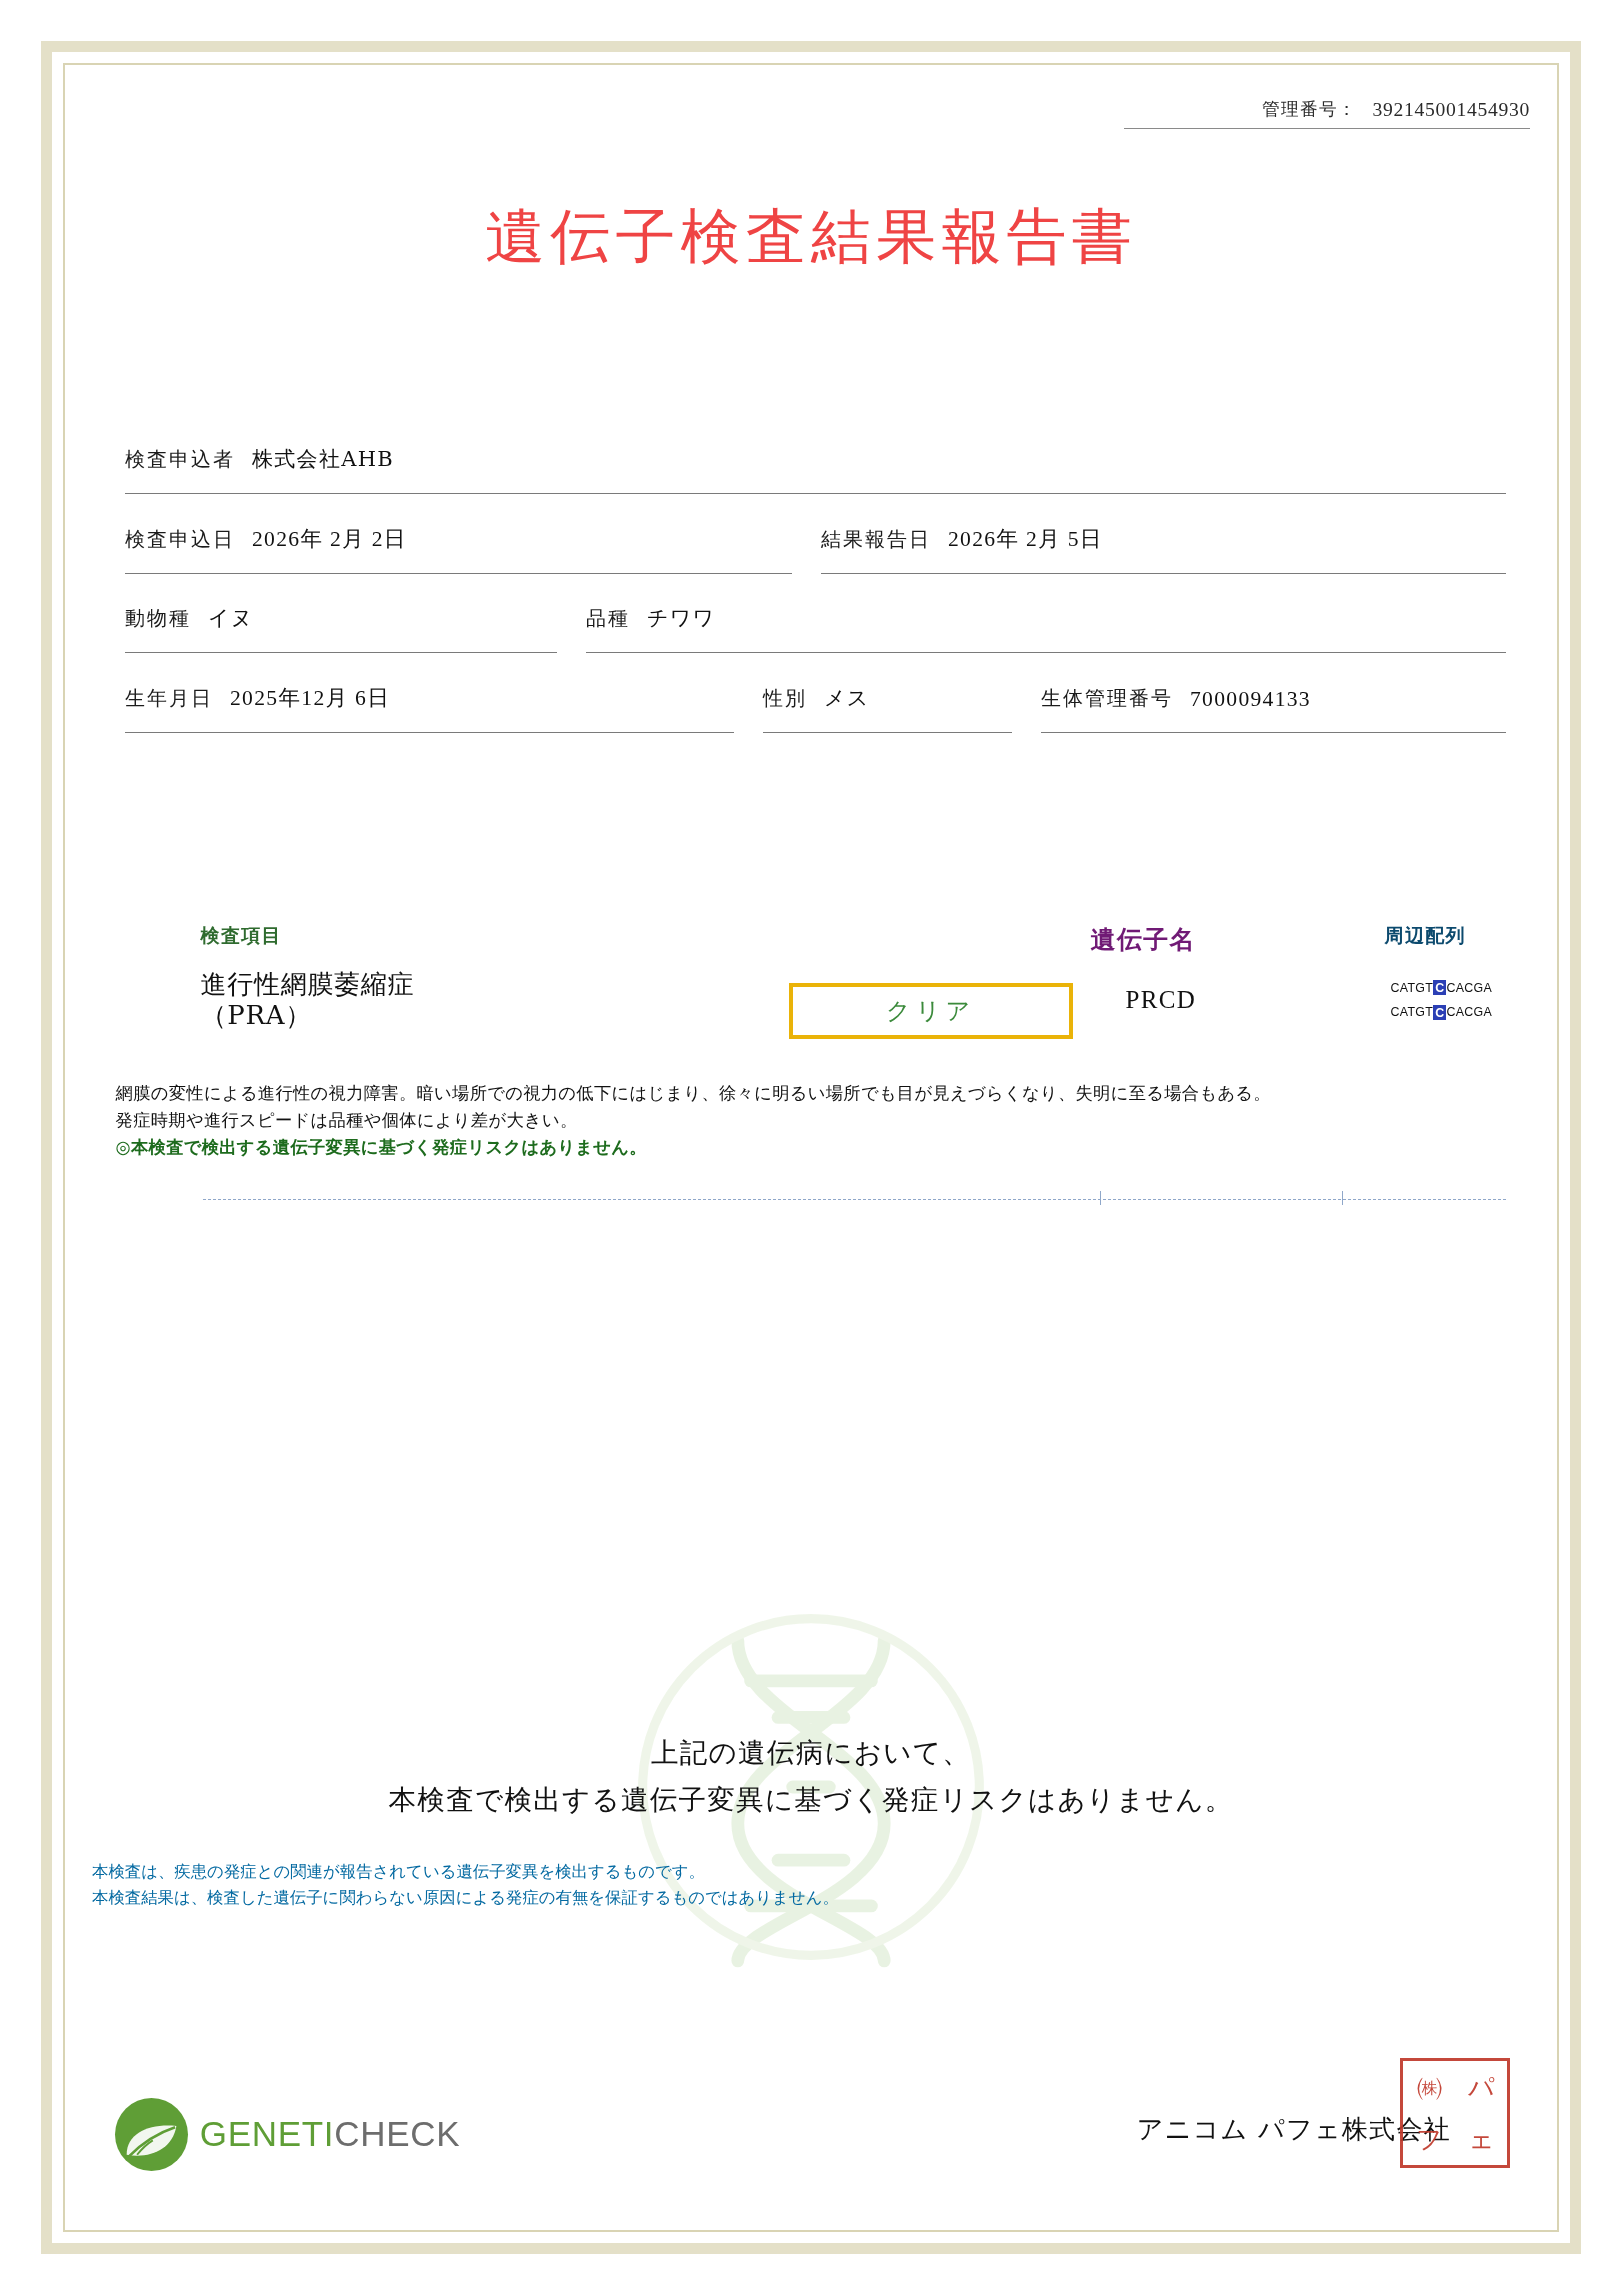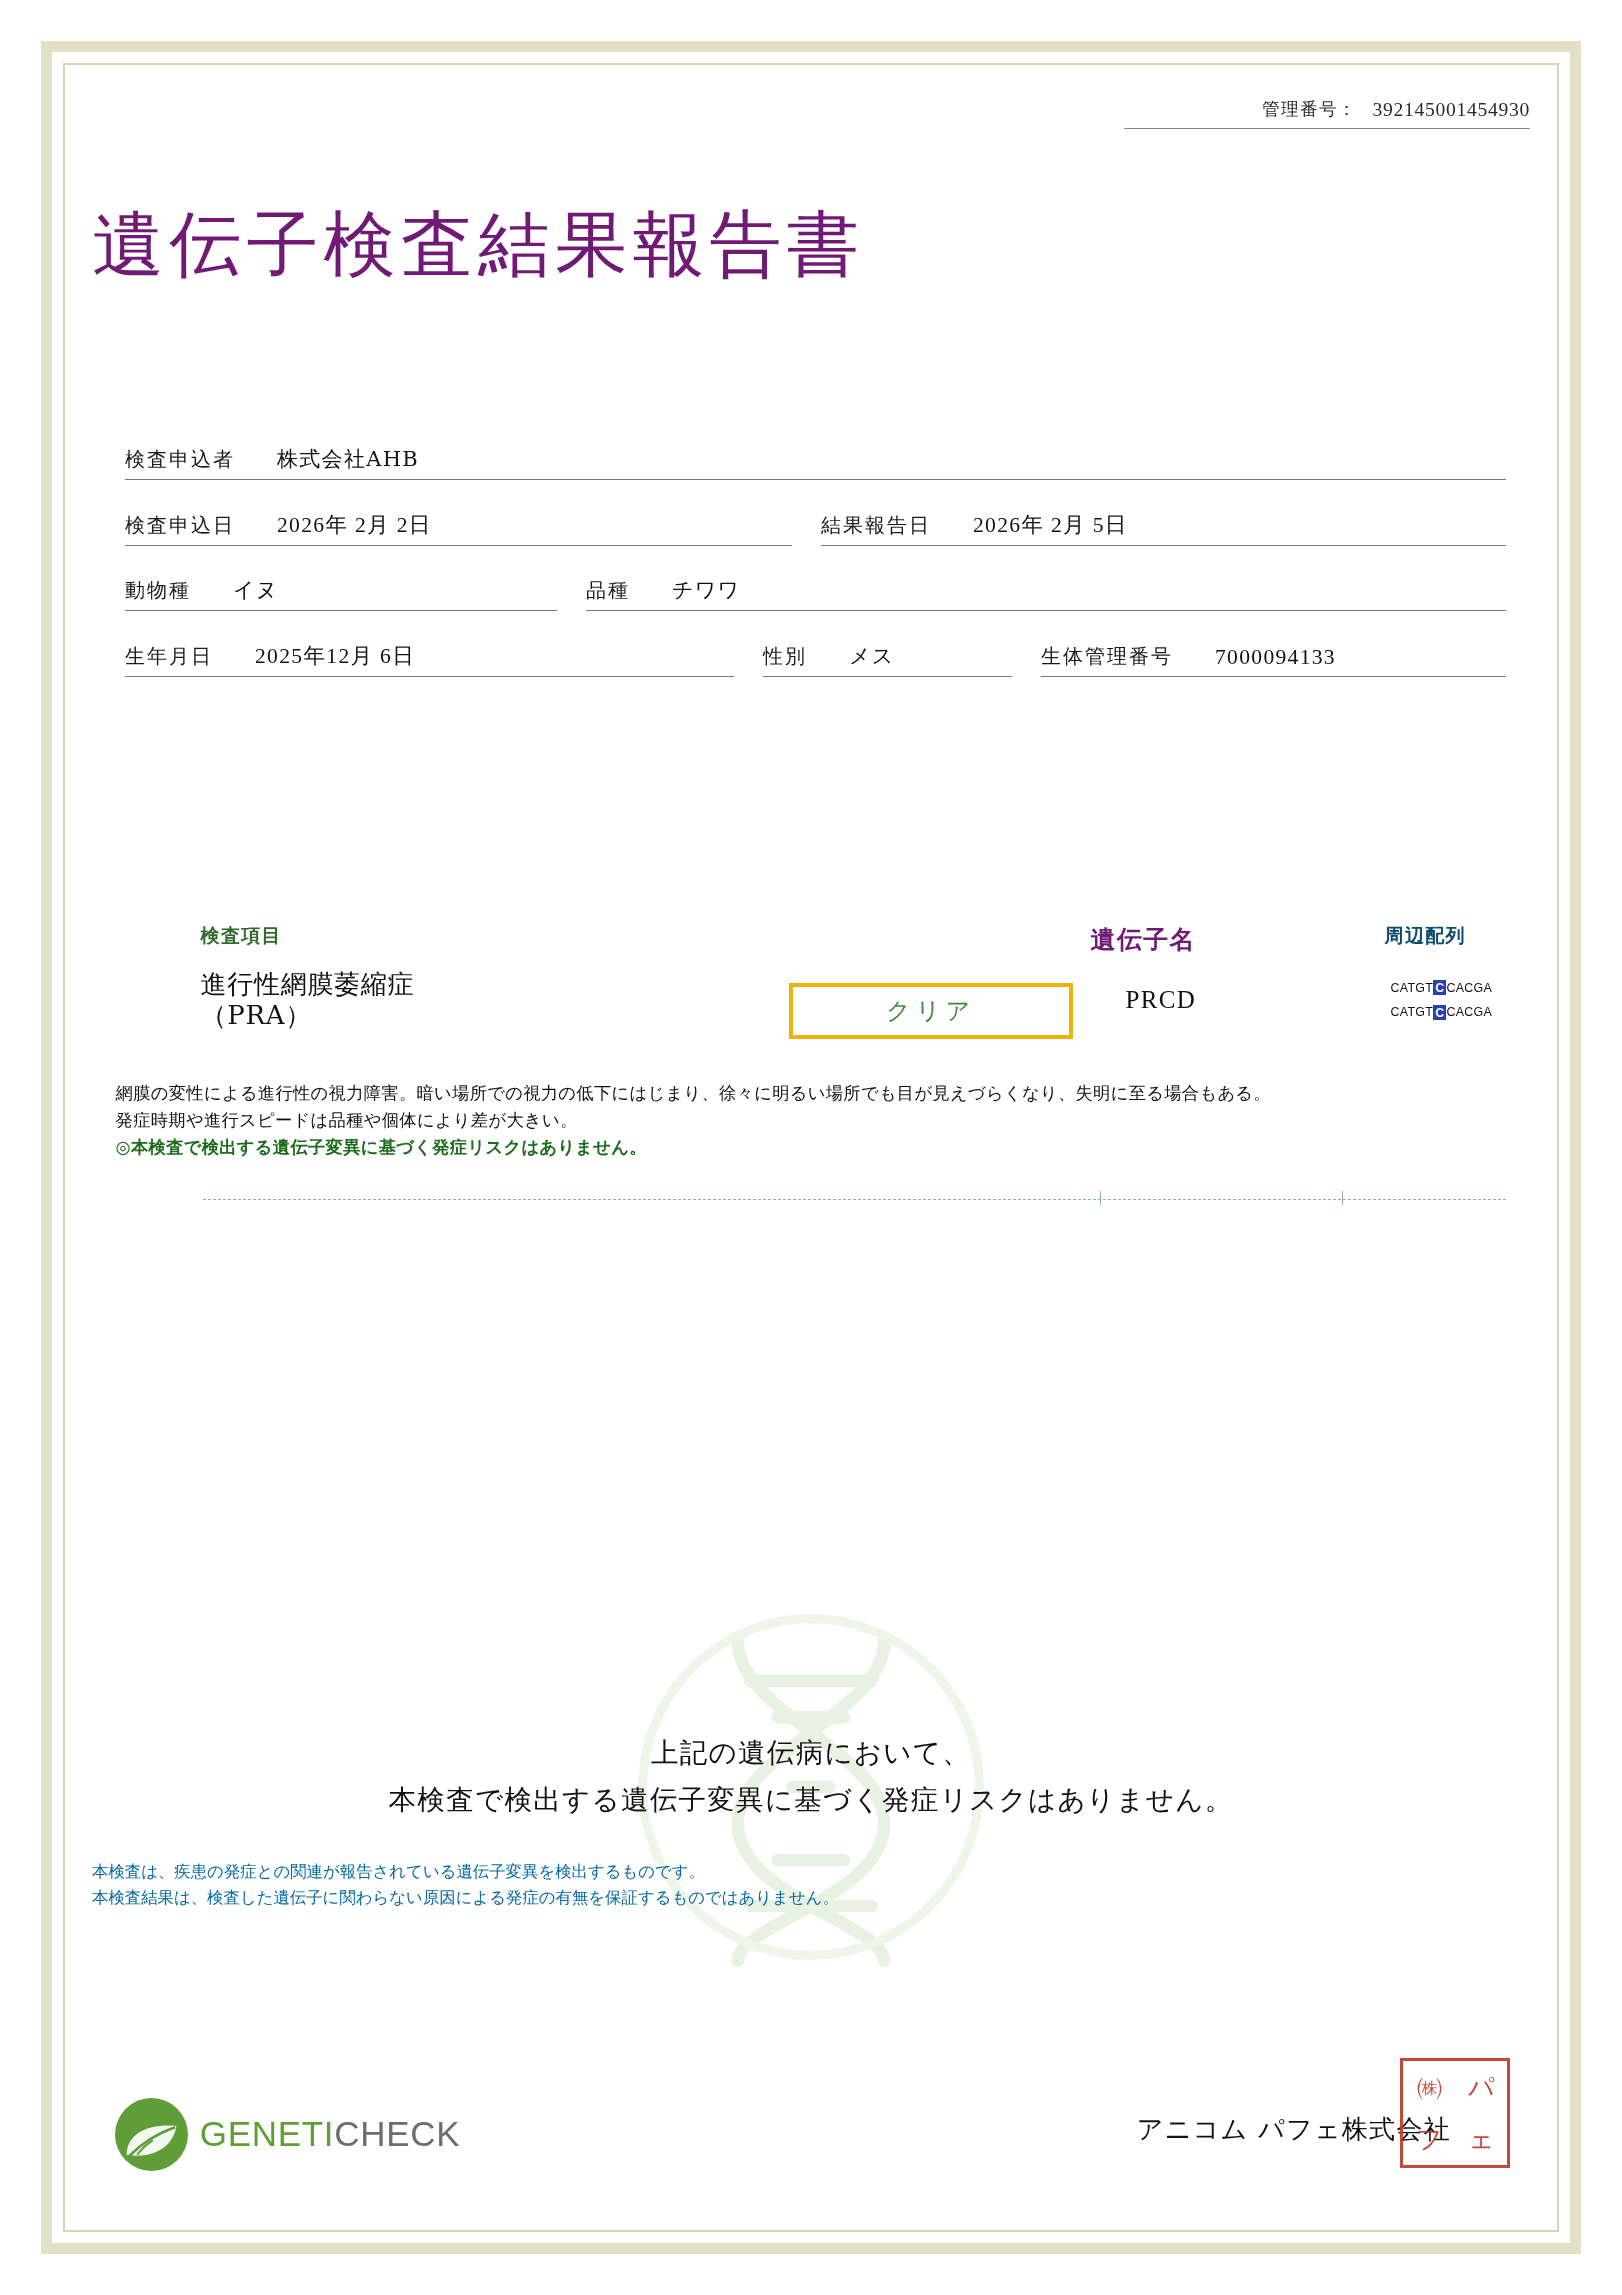--- a/index.html
+++ b/index.html
@@ -75,47 +75,46 @@
     font-family: "Liberation Serif", serif;
     text-align: center;
   }
 
   
   .doc-title {
     position: absolute;
     top: 118px;
     left: 0;
     right: 0;
-    text-align: left;
-    font-size: 72px;
+    text-align: center;
+    font-size: 60px;
     letter-spacing: 5.2px;
     font-family: "DejaVu Serif", serif;
-    color: #701a75;
+    color: #ef4444;
     font-weight: 400;
   }
 
   
   .info {
     position: absolute;
     top: 366px;
     left: 33px;
     right: 23.6px;
   }
   .info-row {
     display: flex;
     align-items: flex-end;
     margin-bottom: 30px;
     font-family: "DejaVu Serif", serif;
   }
   .field {
     display: flex;
     align-items: flex-end;
     border-bottom: 1.3px solid #7a7a7a;
-    padding-bottom: 6px;
-    gap: 25px;
+    padding-bottom: 20px;
   }
   .f-label {
     font-size: 20px;
     letter-spacing: 2px;
     white-space: nowrap;
     color: #1b1b1b;
   }
   .f-value {
     font-size: 21.6px;
     letter-spacing: 1.3px;

